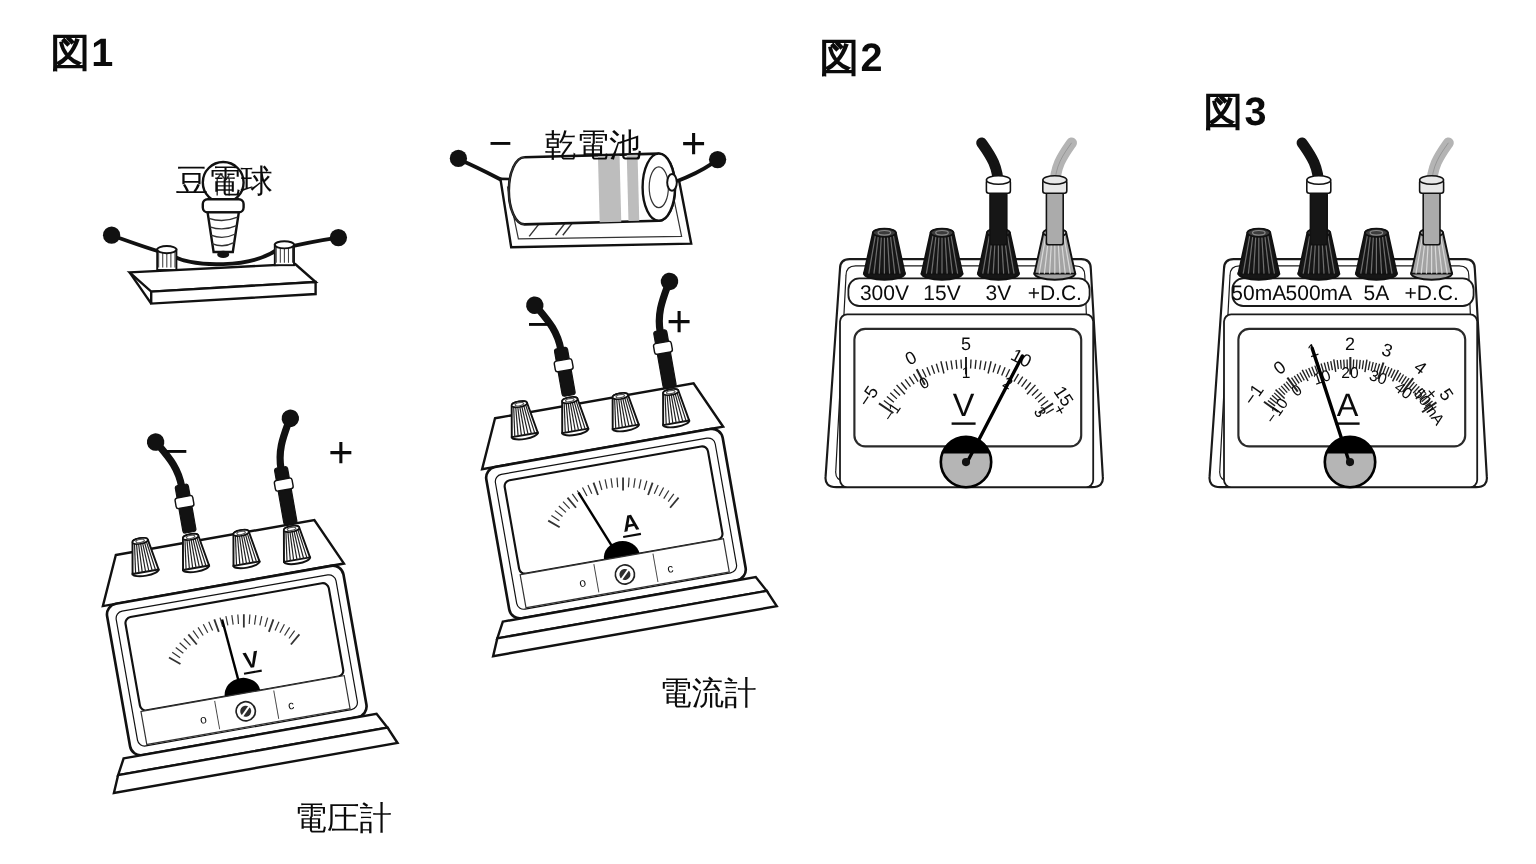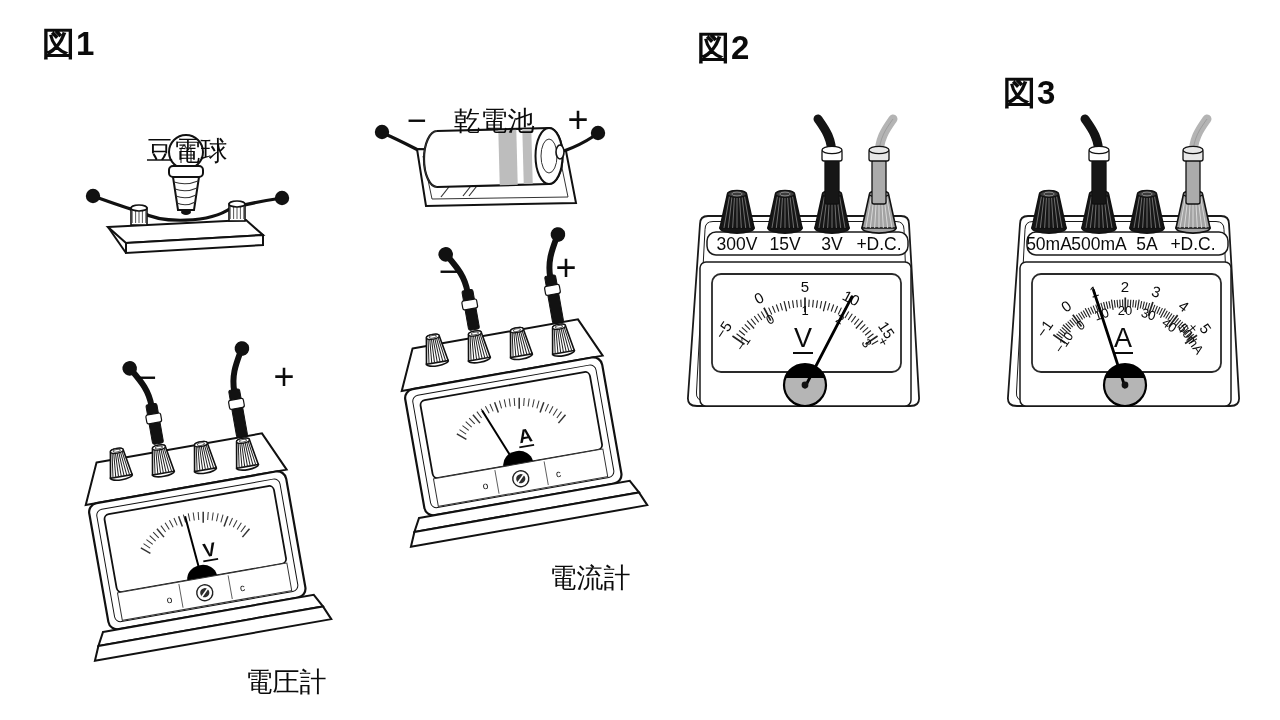--- a/index.html
+++ b/index.html
@@ -537,21 +537,21 @@
         <ellipse cx="1193" cy="194" rx="5.2250000000000005" ry="1.9000000000000001" fill="none" stroke="#6b6b6b" stroke-width="1"></ellipse>
         <path d="M1193,156 C1193,138 1200,129 1207,119" fill="none" stroke="#b4b4b4" stroke-width="9" stroke-linecap="round"></path>
         <path d="M1193,156 C1193,138 1200,129 1207,119" fill="none" stroke="#111" stroke-width="0.6" opacity="0.25"></path>
         <rect x="1186" y="160" width="14" height="44" rx="2" fill="#ababab" stroke="#111" stroke-width="1.3"></rect>
         <rect x="1183" y="150" width="20" height="11" rx="2" fill="#e8e8e8" stroke="#111" stroke-width="1.3"></rect>
         <ellipse cx="1193" cy="150" rx="10" ry="3.6" fill="#e8e8e8" stroke="#111" stroke-width="1.3"></ellipse>
       </g>
   </svg>
 
   <div class="fig-title" style="left:42px;top:11px;margin-top:11px;">図1</div>
-  <div class="fig-title" style="left:697px;top:26px;">図2</div>
+  <div class="fig-title" style="left:683px;top:26px;">図2</div>
   <div class="fig-title" style="left:1003px;top:26px;margin-top:45px;">図3</div>
 
   <div class="lbl jp" style="left:187px;top:124px;">豆電球</div>
   <div class="lbl jp" style="left:494px;top:94px;">乾電池</div>
   <div class="lbl sign-minus" style="left:417px;top:120px;">−</div>
   <div class="lbl sign-plus" style="left:578px;top:120px;">+</div>
 
   <div class="lbl sign-minus" style="left:147px;top:377px;">−</div>
   <div class="lbl sign-plus" style="left:284px;top:377px;">+</div>
   <div class="lbl jp" style="left:286px;top:655px;">電圧計</div>

